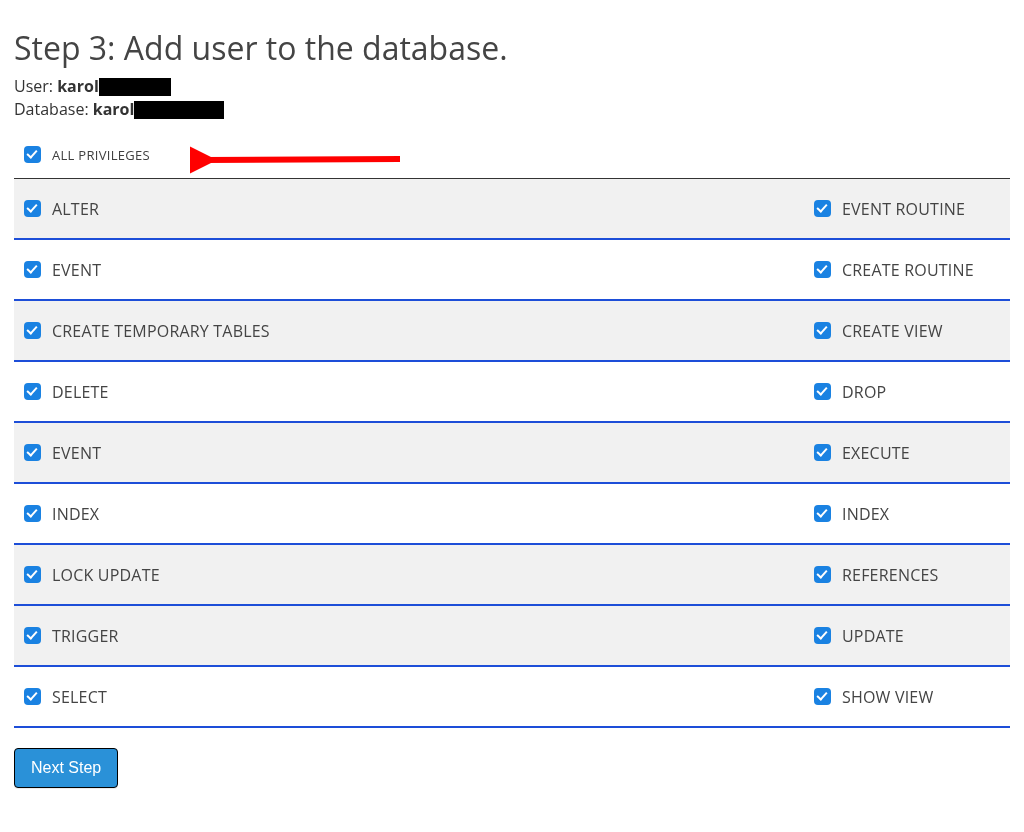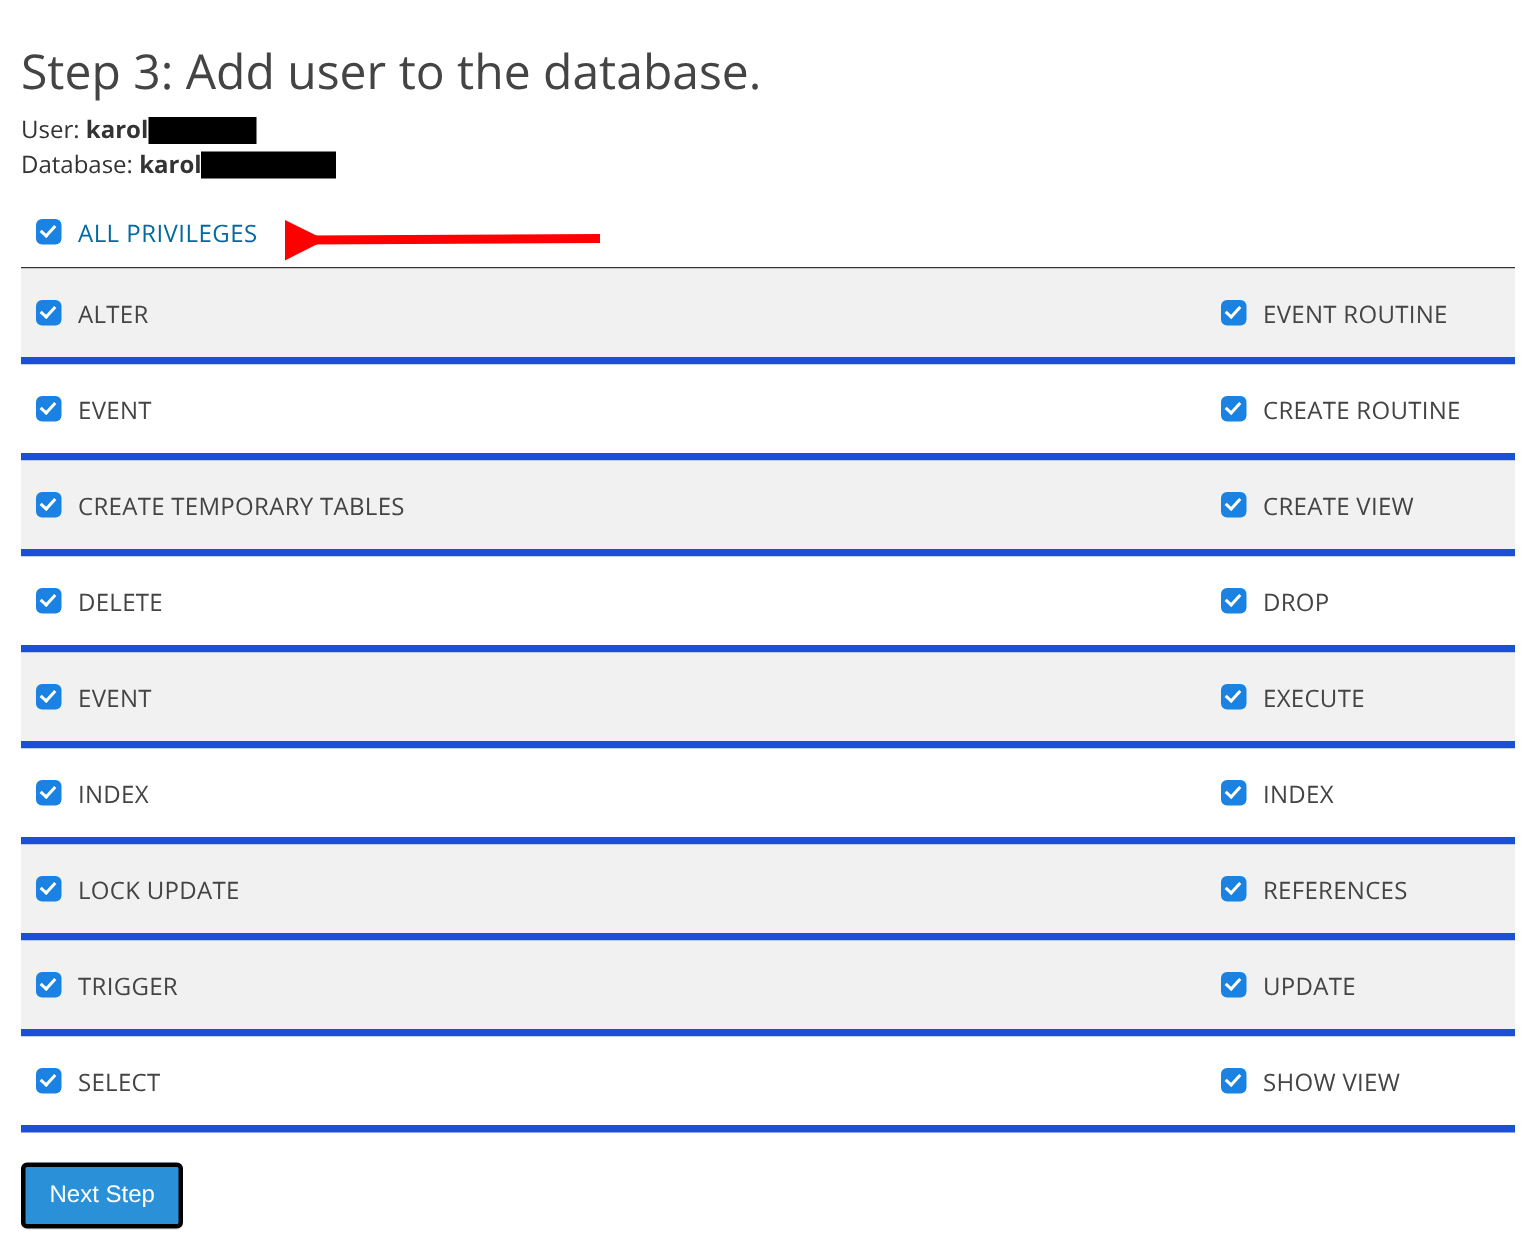--- a/index.html
+++ b/index.html
@@ -34,41 +34,41 @@
     background: #000;
     height: 18px;
     vertical-align: -4px;
   }
   .all-priv {
     display: flex;
     align-items: center;
     padding: 0 6px 12px 6px;
   }
   .all-priv-label {
-    font-size: 16px;
-    color: #0369a1;
+    font-size: 13px;
+    color: #404040;
     margin-left: 8px;
     letter-spacing: 0.3px;
     text-align: center;
   }
   .divider {
     border: none;
     border-top: 1.5px solid #333;
     margin: 0 0 0 0;
   }
   .priv-grid {
     width: 100%;
   }
   .priv-row {
     display: flex;
     align-items: center;
     padding: 18px 6px;
     font-size: 16px;
     color: #444;
-    border-bottom: 5px solid #1d4ed8;
+    border-bottom: 2px solid #1d4ed8;
   }
   .priv-row.stripe { background: #f1f1f1; }
   .priv-row.plain  { background: #fff; }
   .col {
     display: flex;
     align-items: center;
     flex: 0 0 auto;
   }
   .col.left  { width: 790px; }
   .col.right { width: auto; }
@@ -107,21 +107,21 @@
   }
   .wrap { position: relative; }
   .next-btn {
     display: inline-block;
     margin-top: 20px;
     margin-left: 0px;
     padding: 10px 16px;
     background: #2a91d8;
     color: #fff;
     font-size: 16px;
-    border: 3px solid #000000;
+    border: 1px solid #000000;
     border-radius: 4px;
     box-shadow: 0 1px 0 rgba(0,0,0,.08);
     cursor: pointer;
   }
 </style>
 </head>
 <body>
 
 <div class="wrap">
 <div class="page">

